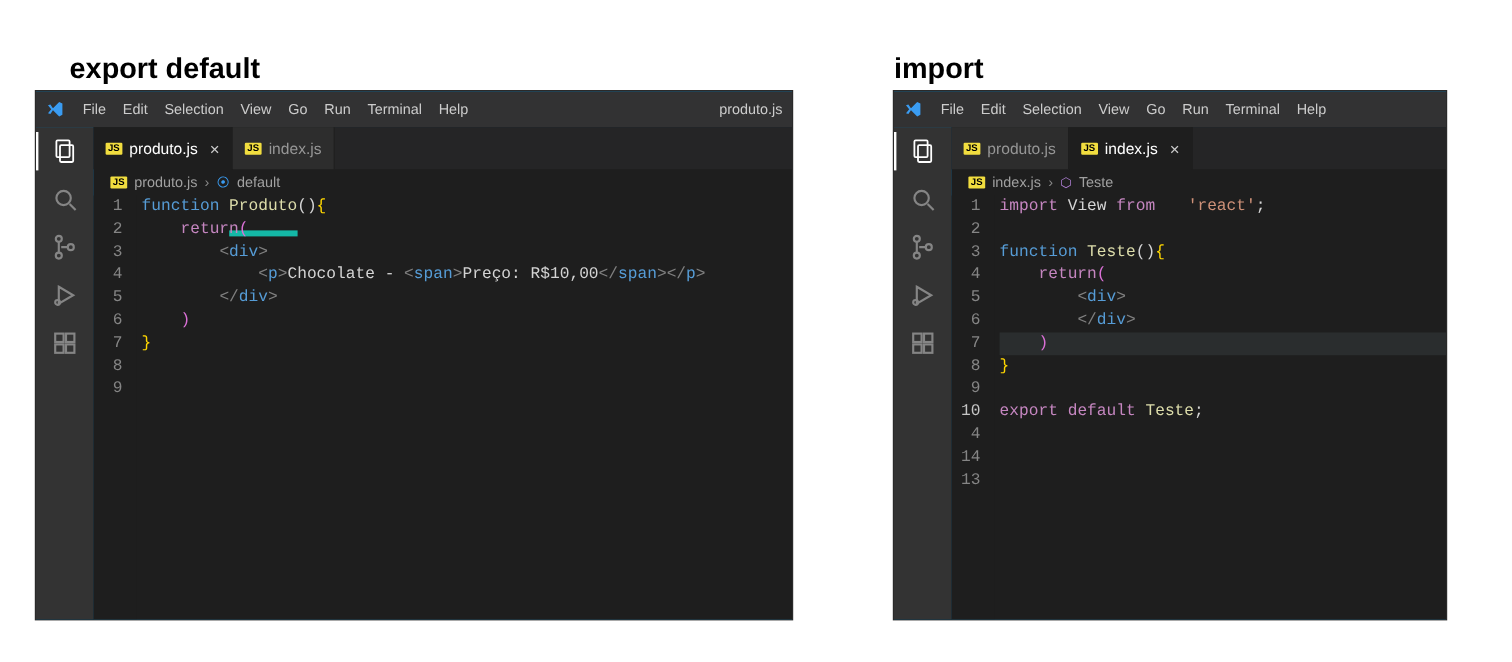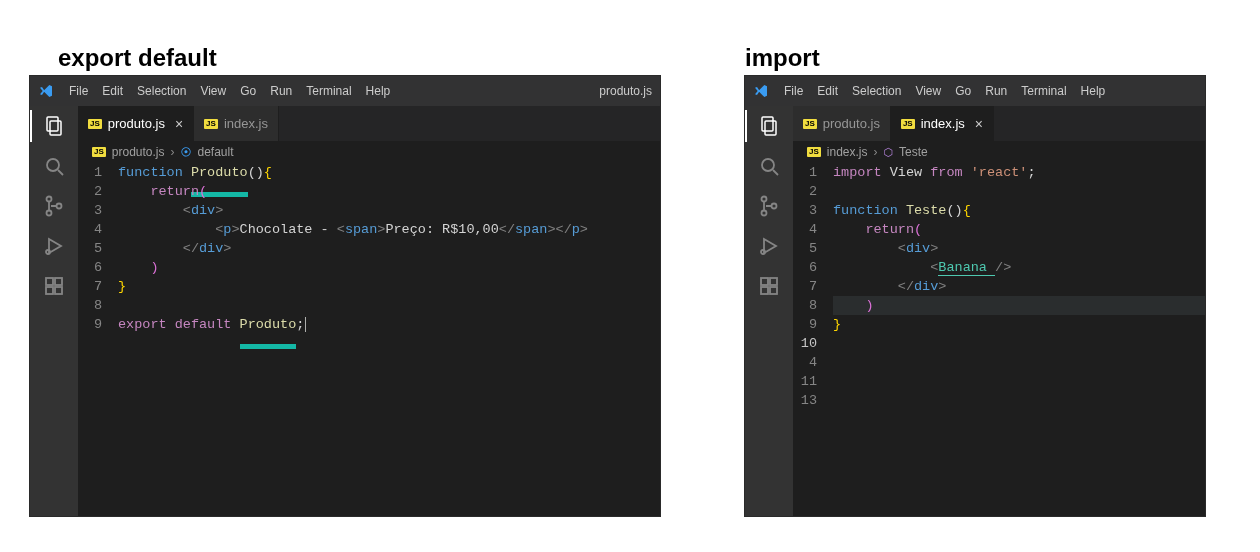--- a/index.html
+++ b/index.html
@@ -28,21 +28,21 @@
   .editor { flex: 1; display: flex; font-family: Consolas, "Courier New", monospace; font-size: 13.5px; line-height: 19px; }
   .gutter { width: 36px; text-align: right; color: #858585; padding-right: 12px; user-select: none; background: #1e1e1e; }
   .gutter .ln { height: 19px; }
   .gutter .ln.current { color: #c6c6c6; }
   .code { flex: 1; padding-left: 4px; color: #d4d4d4; position: relative; }
   .code .line { height: 19px; white-space: pre; }
   .code .line.highlight { background: #2a2d2e; }
   .tok-kw { color: #569cd6; text-align: right; }
   .tok-kw2 { color: #c586c0; }
   .tok-fn { color: #dcdcaa; }
-  .tok-str { color: #ce9178; }
+  .tok-str { color: #ce9178; margin-left: 19px; }
   .tok-tag { color: #569cd6; }
   .tok-brkt { color: #808080; }
   .tok-txt { color: #d4d4d4; }
   .tok-comp { color: #4ec9b0; }
   .tok-paren { color: #d4d4d4; }
   .tok-parenP { color: #da70d6; }
   .tok-braceY { color: #ffd700; }
   .underline { border-bottom: 5px solid #14b8a6; padding-bottom: 12px; }
   .underlineG { border-bottom: 1px solid #4ec9b0; }
   .cursor-bar { display: inline-block; width: 1px; height: 15px; background: #aeafad; vertical-align: middle; margin-left: 1px; }
@@ -135,21 +135,20 @@
           </div>
         <div class="code" id="left-code">
             <div class="line"><span class="tok-kw">function</span><span class="tok-txt"> </span><span class="tok-fn underline">Produto</span><span class="tok-paren">()</span><span class="tok-braceY">{</span></div>
             <div class="line"><span class="tok-txt">    </span><span class="tok-kw2">return</span><span class="tok-parenP">(</span></div>
             <div class="line"><span class="tok-txt">        </span><span class="tok-brkt">&lt;</span><span class="tok-tag">div</span><span class="tok-brkt">&gt;</span></div>
             <div class="line"><span class="tok-txt">            </span><span class="tok-brkt">&lt;</span><span class="tok-tag">p</span><span class="tok-brkt">&gt;</span><span class="tok-txt">Chocolate - </span><span class="tok-brkt">&lt;</span><span class="tok-tag">span</span><span class="tok-brkt">&gt;</span><span class="tok-txt">Preço: R$10,00</span><span class="tok-brkt">&lt;/</span><span class="tok-tag">span</span><span class="tok-brkt">&gt;</span><span class="tok-brkt">&lt;/</span><span class="tok-tag">p</span><span class="tok-brkt">&gt;</span></div>
             <div class="line"><span class="tok-txt">        </span><span class="tok-brkt">&lt;/</span><span class="tok-tag">div</span><span class="tok-brkt">&gt;</span></div>
             <div class="line"><span class="tok-txt">    </span><span class="tok-parenP">)</span></div>
             <div class="line"><span class="tok-braceY">}</span></div>
             <div class="line"></div>
-            <div class="line"><span class="tok-kw2">export</span><span class="tok-txt"> </span><span class="tok-kw2">default</span><span class="tok-txt"> </span><span class="tok-fn underline">Produto</span><span class="tok-txt">;</span><span class="cursor-bar"></span></div>
           </div>
       </div>
     </div>
   </div>
 </div>
 
 <div class="window" style="left:745px; top:76px; width:460px; height:440px;">
   <div class="titlebar">
     <span class="vscode-logo">
       <svg viewBox="0 0 24 24" width="16" height="16">
@@ -221,31 +220,31 @@
             <div class="ln">2</div>
             <div class="ln">3</div>
             <div class="ln">4</div>
             <div class="ln">5</div>
             <div class="ln">6</div>
             <div class="ln">7</div>
             <div class="ln">8</div>
             <div class="ln">9</div>
             <div class="ln current">10</div>
             <div class="ln">4</div>
-            <div class="ln">11</div>
+            <div class="ln">14</div>
             <div class="ln">13</div>
           </div>
         <div class="code" id="right-code">
             <div class="line"><span class="tok-kw2">import</span><span class="tok-txt"> </span><span class="tok-txt">View</span><span class="tok-txt"> </span><span class="tok-kw2">from</span><span class="tok-txt"> </span><span class="tok-str">'react'</span><span class="tok-txt">;</span></div>
             <div class="line"></div>
             <div class="line"><span class="tok-kw">function</span><span class="tok-txt"> </span><span class="tok-fn">Teste</span><span class="tok-paren">()</span><span class="tok-braceY">{</span></div>
             <div class="line"><span class="tok-txt">    </span><span class="tok-kw2">return</span><span class="tok-parenP">(</span></div>
             <div class="line"><span class="tok-txt">        </span><span class="tok-brkt">&lt;</span><span class="tok-tag">div</span><span class="tok-brkt">&gt;</span></div>
-            <div class="line"><span class="tok-txt">            </span><span class="tok-brkt">&lt;</span><span class="tok-comp underlineG">Banana </span><span class="tok-brkt">/&gt;</span></div>
             <div class="line"><span class="tok-txt">        </span><span class="tok-brkt">&lt;/</span><span class="tok-tag">div</span><span class="tok-brkt">&gt;</span></div>
             <div class="line highlight"><span class="tok-txt">    </span><span class="tok-parenP">)</span></div>
             <div class="line"><span class="tok-braceY">}</span></div>
             <div class="line"></div>
+            <div class="line"><span class="tok-kw2">export</span><span class="tok-txt"> </span><span class="tok-kw2">default</span><span class="tok-txt"> </span><span class="tok-fn">Teste</span><span class="tok-txt">;</span></div>
           </div>
       </div>
     </div>
   </div>
 </div>
 
 </body></html>

